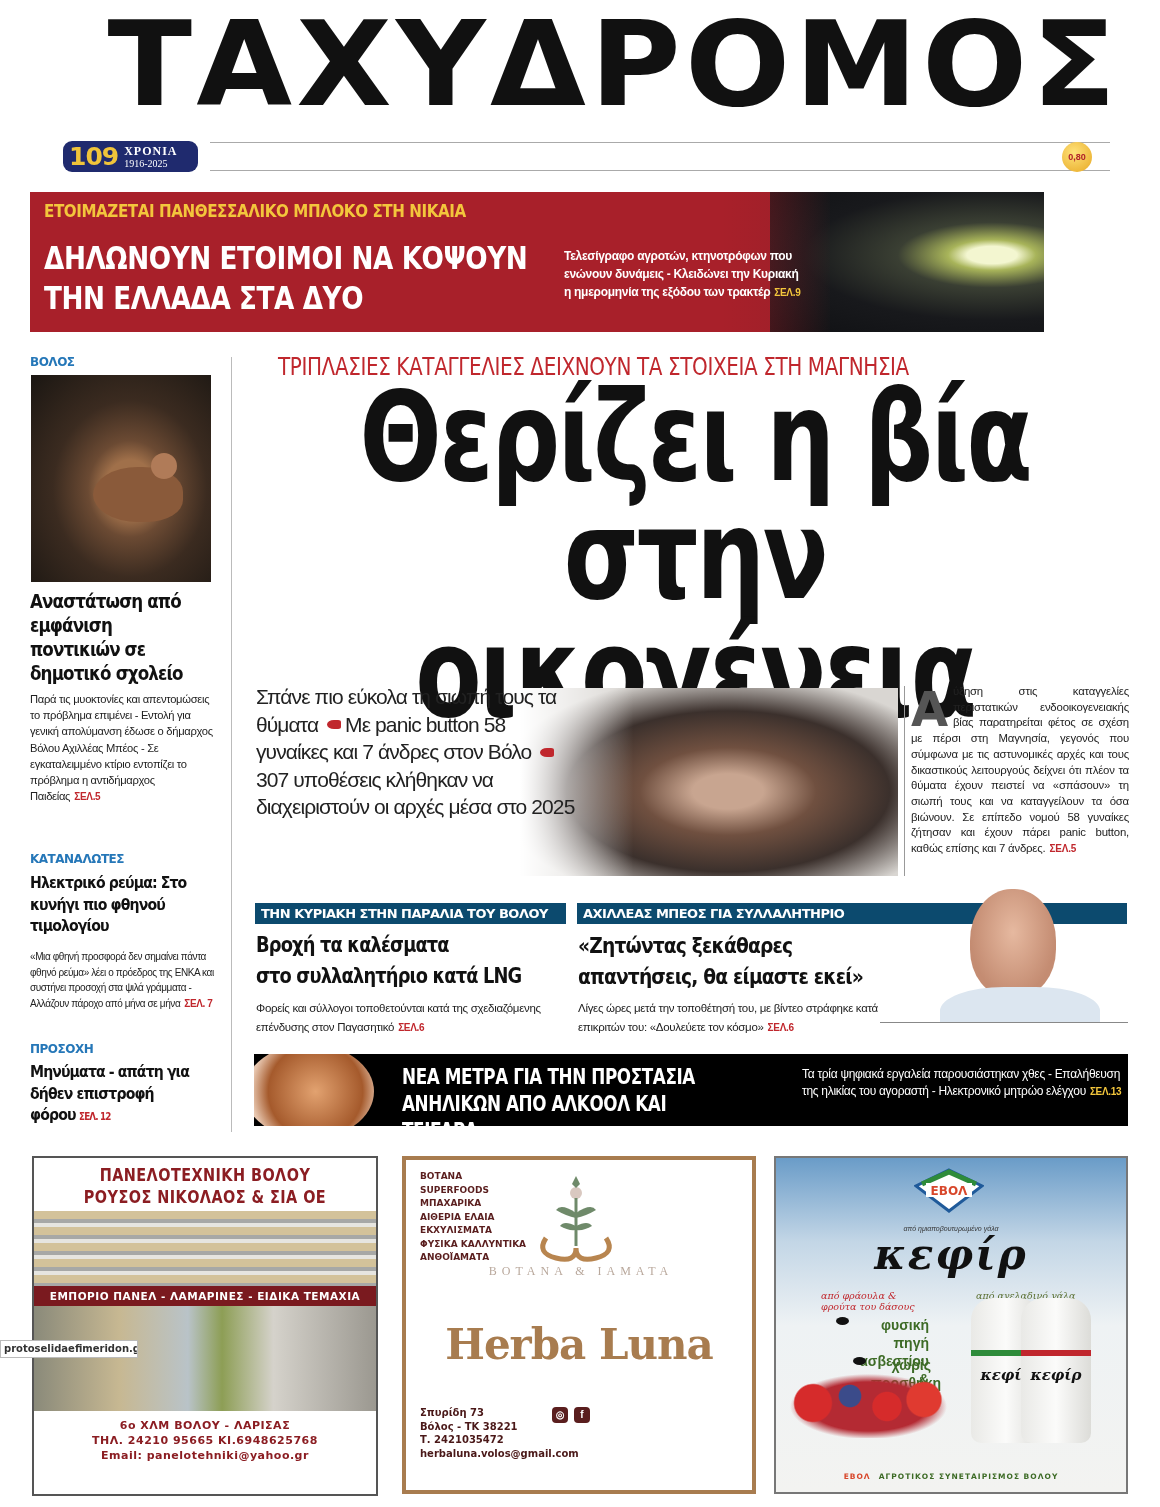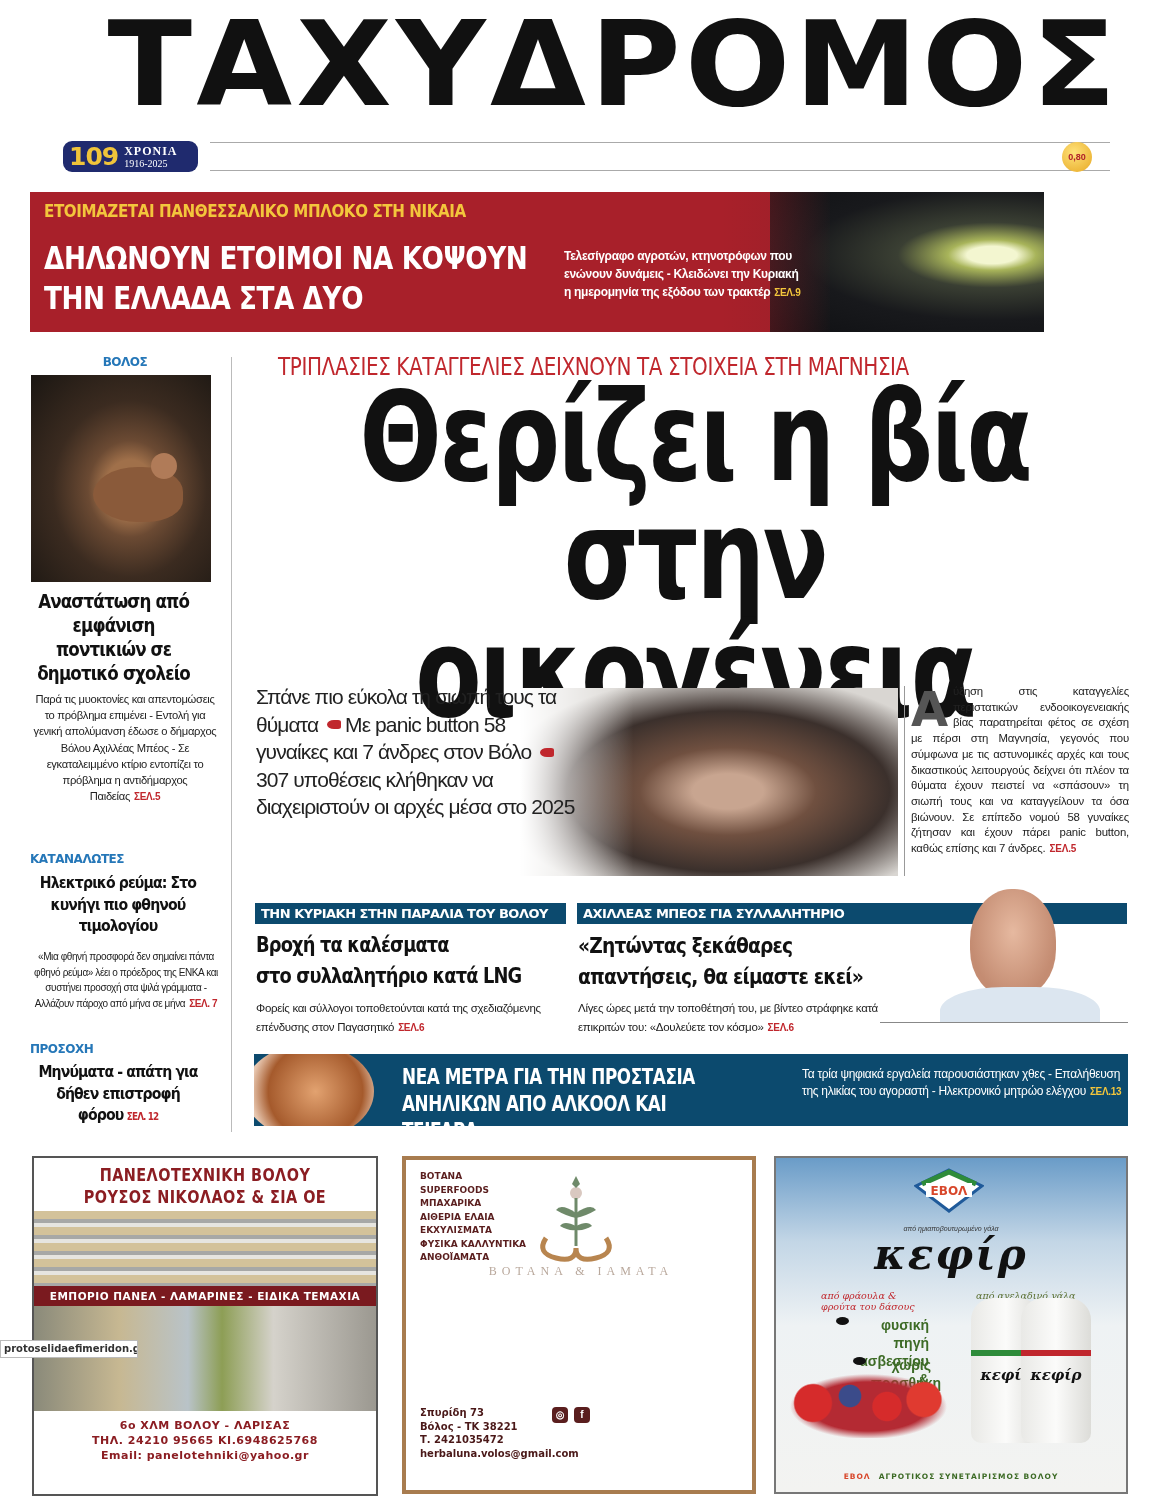--- a/index.html
+++ b/index.html
@@ -75,21 +75,21 @@
   .s1-title { left: 256px; top: 930px; width: 330px; font-family: "DejaVu Sans", sans-serif; font-weight: bold; font-size: 21px; line-height: 31px; letter-spacing: -1px; transform: scaleX(0.85); transform-origin: left; }
   .s1-body { left: 256px; top: 999px; width: 320px; font-size: 11.5px; line-height: 19px; color: #222; letter-spacing: -0.3px; }
   .s2-title { left: 578px; top: 930px; width: 360px; font-family: "DejaVu Sans", sans-serif; font-weight: bold; font-size: 22px; line-height: 31px; letter-spacing: -1px; transform: scaleX(0.85); transform-origin: left; }
   .s2-body { left: 578px; top: 999px; width: 310px; font-size: 11.5px; line-height: 19px; color: #222; letter-spacing: -0.3px; }
   .portrait { left: 940px; top: 883px; width: 188px; height: 140px; overflow: hidden; }
   .portrait .head { position: absolute; left: 30px; top: 6px; width: 86px; height: 108px; border-radius: 48% 48% 44% 44%; background: radial-gradient(ellipse at 50% 40%, #e6b9a0, #c48c72 70%); }
   .portrait .shirt { position: absolute; left: 0; top: 104px; width: 160px; height: 60px; border-radius: 40% 40% 0 0; background: #dce6f0; }
   .portrait-line { left: 880px; top: 1022px; width: 248px; height: 1px; background: #888; }
 
   
-  .blue-banner { left: 254px; top: 1054px; width: 874px; height: 72px; background: #0c4a6e; overflow: hidden; }
+  .blue-banner { left: 254px; top: 1054px; width: 874px; height: 72px; background: #000000; overflow: hidden; }
   .blue-banner .glass { position: absolute; left: -10px; top: -10px; width: 130px; height: 95px; border-radius: 50%; background: radial-gradient(circle at 55% 50%, #e2a270, #a55a2c 55%, #e8c7b0 75%); }
   .bb-title { position: absolute; left: 148px; top: 10px; width: 400px; font-family: "DejaVu Sans", sans-serif; font-weight: bold; font-size: 21px; line-height: 27px; color: #fff; transform: scaleX(0.80); transform-origin: left; letter-spacing: -0.5px; }
   .bb-body { position: absolute; left: 548px; top: 12px; width: 320px; font-size: 12px; line-height: 16.5px; color: #fff; letter-spacing: -0.3px; }
 
   
   .ad { position: absolute; border: 2px solid #666; overflow: hidden; }
   .ad1 { left: 32px; top: 1156px; width: 346px; height: 340px; background: #fff; border-color: #555; }
   .ad1-title { position: absolute; left: 0; top: 6px; width: 100%; text-align: center; font-family: "DejaVu Sans", sans-serif; font-weight: bold; font-size: 17px; line-height: 22px; color: #8b1d22; letter-spacing: 0.5px; transform: scaleX(0.85); }
   .ad1-photo1 { position: absolute; left: 0; top: 53px; width: 100%; height: 75px; background: repeating-linear-gradient(180deg, #d3c29a 0 8px, #a7a8a6 8px 12px, #e6e5e0 12px 16px); }
   .ad1-strip { position: absolute; left: 0; top: 128px; width: 100%; height: 20px; background: #7a1a1f; color: #fff; text-align: center; font-family: "DejaVu Sans", sans-serif; font-weight: bold; font-size: 10.5px; line-height: 20px; letter-spacing: 0.5px; }
@@ -148,21 +148,21 @@
   <div class="rb-headline">
     <div>ΔΗΛΩΝΟΥΝ ΕΤΟΙΜΟΙ ΝΑ ΚΟΨΟΥΝ</div>
     <div>ΤΗΝ ΕΛΛΑΔΑ ΣΤΑ ΔΥΟ</div>
   </div>
   <div class="rb-deck">
     <span>Τελεσίγραφο αγροτών, κτηνοτρόφων που ενώνουν δυνάμεις - Κλειδώνει την Κυριακή η ημερομηνία της εξόδου των τρακτέρ</span><span class="sel-yellow">ΣΕΛ.9</span>
   </div>
 </div>
 
 <div class="abs vsep"></div>
-<div class="abs left-col" style="height:780px;text-align:center;">
+<div class="abs left-col" style="height:780px;">
   <div class="kicker-blue">ΒΟΛΟΣ</div>
   <div class="mouse-photo">
     <div class="mouse-body"></div>
     <div class="mouse-ear"></div>
   </div>
   <div class="lc-h1">Αναστάτωση από εμφάνιση ποντικιών σε δημοτικό σχολείο</div>
   <div class="lc-p1">
     <span>Παρά τις μυοκτονίες και απεντομώσεις το πρόβλημα επιμένει - Εντολή για γενική απολύμανση έδωσε ο δήμαρχος Βόλου Αχιλλέας Μπέος - Σε εγκαταλειμμένο κτίριο εντοπίζει το πρόβλημα η αντιδήμαρχος Παιδείας</span><span class="sel-red">ΣΕΛ.5</span>
   </div>
 
@@ -260,20 +260,21 @@
     <circle cx="60" cy="25" r="6" fill="#d9c8c0"></circle>
     <path d="M60 8 L64 16 L60 20 L56 16 Z" fill="#6f8a6a"></path>
     <line x1="60" y1="30" x2="60" y2="78" stroke="#6f8a6a" stroke-width="3"></line>
     <path d="M60 45 Q45 35 40 42 Q50 48 60 50 Z" fill="#6f8a6a"></path>
     <path d="M60 45 Q75 35 80 42 Q70 48 60 50 Z" fill="#6f8a6a"></path>
     <path d="M60 58 Q48 52 44 58 Q52 63 60 62 Z" fill="#6f8a6a"></path>
     <path d="M60 58 Q72 52 76 58 Q68 63 60 62 Z" fill="#6f8a6a"></path>
     <path d="M30 70 Q20 85 40 90 Q60 95 60 80 Q60 95 80 90 Q100 85 90 70" fill="none" stroke="#b8854f" stroke-width="5"></path>
   </svg>
   <div class="ad2-sub">ΒΟΤΑΝΑ &amp; ΙΑΜΑΤΑ</div>
+  <div class="ad2-brand">Herba Luna</div>
   <div class="ad2-contact">
     <div>Σπυρίδη 73</div>
     <div>Βόλος - ΤΚ 38221</div>
     <div>Τ. 2421035472</div>
     <div>herbaluna.volos@gmail.com</div>
   </div>
   <div class="ad2-social">
     <span>◎</span>
     <span>f</span>
   </div>

